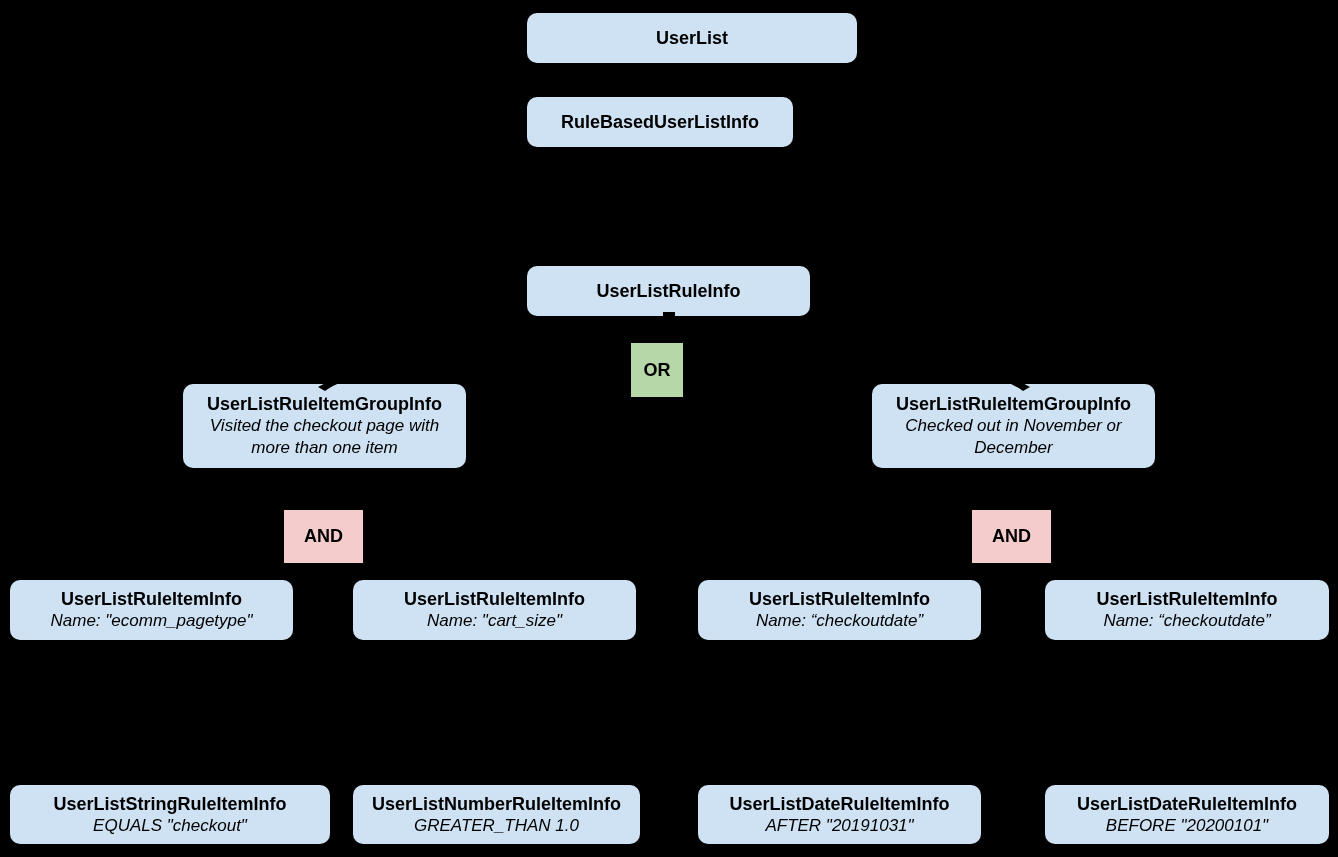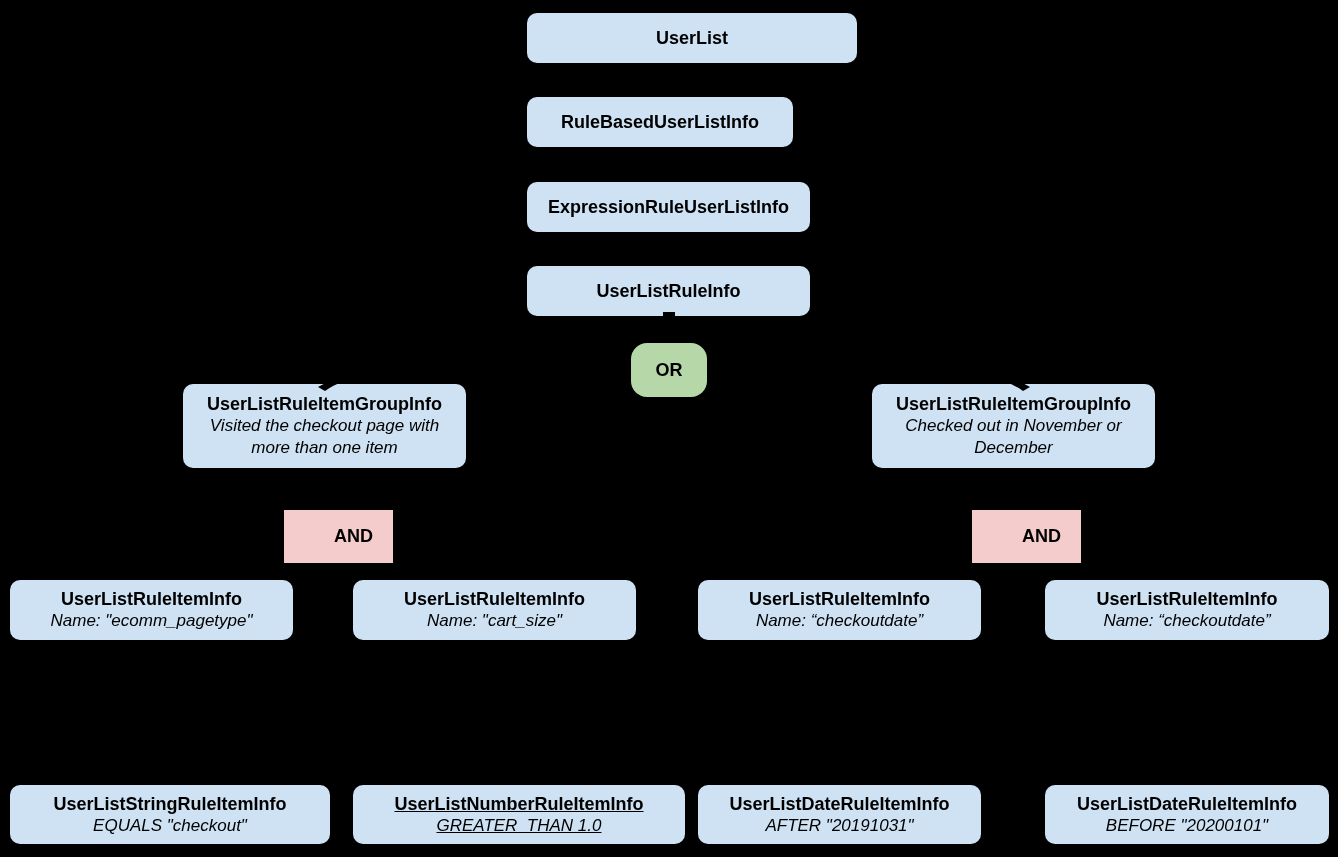--- a/index.html
+++ b/index.html
@@ -35,66 +35,63 @@
   .op {
     position: absolute;
     display: flex;
     align-items: center;
     justify-content: center;
     font-weight: bold;
     font-size: 18px;
     color: var(--text);
   }
   .op-or  { background: var(--or-fill); }
-  .op-and { background: var(--and-fill); padding-left: 30px; }
+  .op-and { background: var(--and-fill); }
 
   
   .chain-0 { left: 527px; top: 13px;  width: 330px; height: 50px; }
   .chain-1 { left: 527px; top: 97px;  width: 266px; height: 50px; }
   .chain-2 { left: 527px; top: 182px; width: 283px; height: 50px; }
   .chain-3 { left: 527px; top: 266px; width: 283px; height: 50px; text-align: center; }
 
-  .or-box  { left: 631px; top: 343px; width: 76px; height: 54px; border-radius: 16px; }
+  .or-box  { left: 631px; top: 343px; width: 52px; height: 54px; }
 
   .group-0 { left: 183px; top: 384px; width: 283px; height: 84px; }
   .group-1 { left: 872px; top: 384px; width: 283px; height: 84px; }
 
   .and-0 { left: 284px; top: 510px; width: 79px; height: 53px; }
   .and-1 { left: 972px; top: 510px; width: 79px; height: 53px; }
 
   .rule-0 { left: 10px;   top: 580px; width: 283px; height: 60px; }
   .rule-1 { left: 353px;  top: 580px; width: 283px; height: 60px; }
   .rule-2 { left: 698px;  top: 580px; width: 283px; height: 60px; }
   .rule-3 { left: 1045px; top: 580px; width: 284px; height: 60px; }
 
   .leaf-0 { left: 10px;   top: 785px; width: 320px; height: 59px; }
-  .leaf-1 { left: 353px;  top: 785px; width: 332px; height: 59px; text-decoration: underline; }
+  .leaf-1 { left: 353px;  top: 785px; width: 287px; height: 59px; }
   .leaf-2 { left: 698px;  top: 785px; width: 283px; height: 59px; }
   .leaf-3 { left: 1045px; top: 785px; width: 284px; height: 59px; }
 
   
   .artifact { position: absolute; pointer-events: none; }
   .artifact path, .artifact rect { fill: #000; }
   .arrowhead-left  { left: 316px; top: 374px; }
   .arrowhead-right { left: 984px; top: 374px; }
   .stub-center { left: 663px; top: 312px; width: 12px; height: 5px; background: #000; }
 </style>
 </head>
 <body>
 
 <div class="canvas">
 
   <div class="node chain-0">
     <span class="title">UserList</span>
   </div>
   <div class="node chain-1">
     <span class="title">RuleBasedUserListInfo</span>
-  </div>
-  <div class="node chain-2">
-    <span class="title">ExpressionRuleUserListInfo</span>
   </div>
   <div class="node chain-3">
     <span class="title">UserListRuleInfo</span>
   </div>
 
   <div class="artifact stub-center"></div>
 
   <div class="op op-or or-box">OR</div>
 
   <div class="node group-0">

